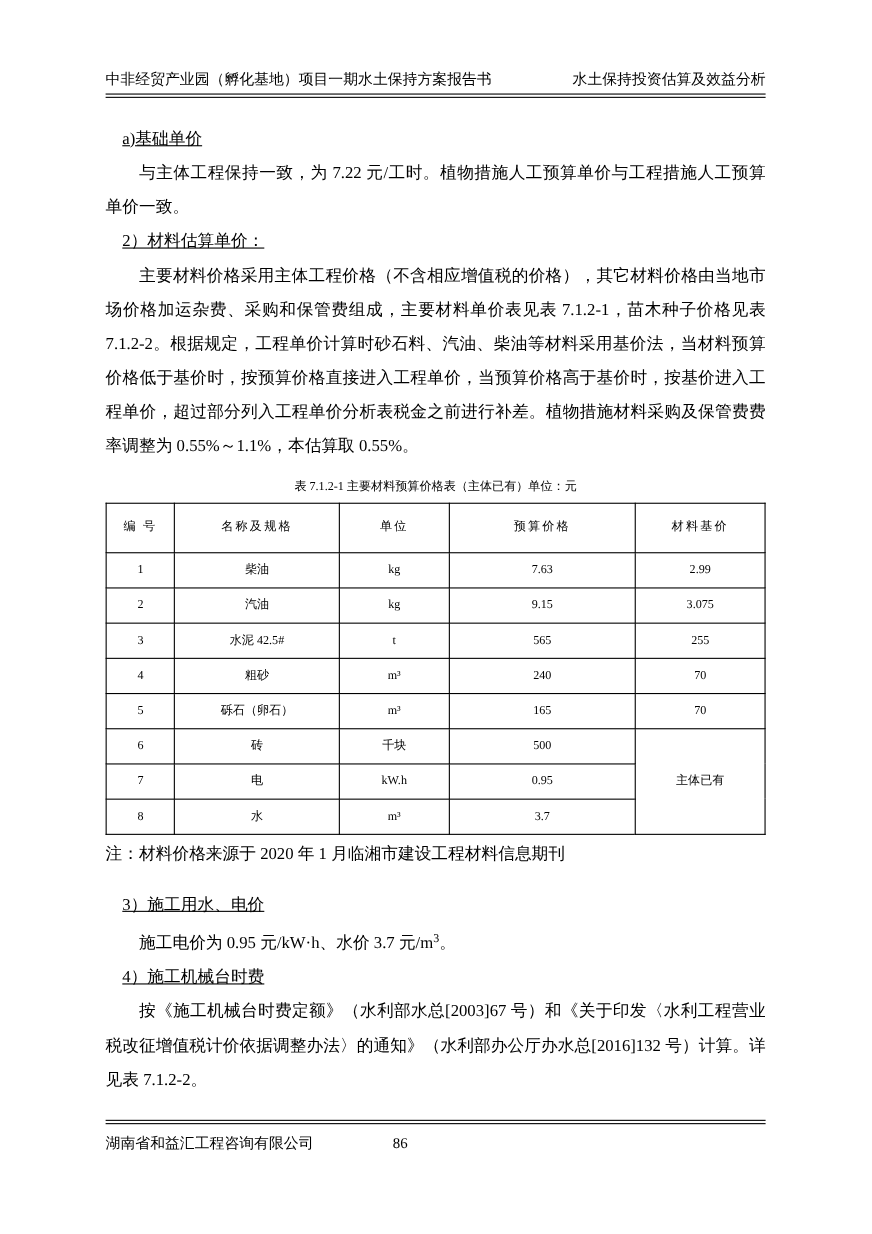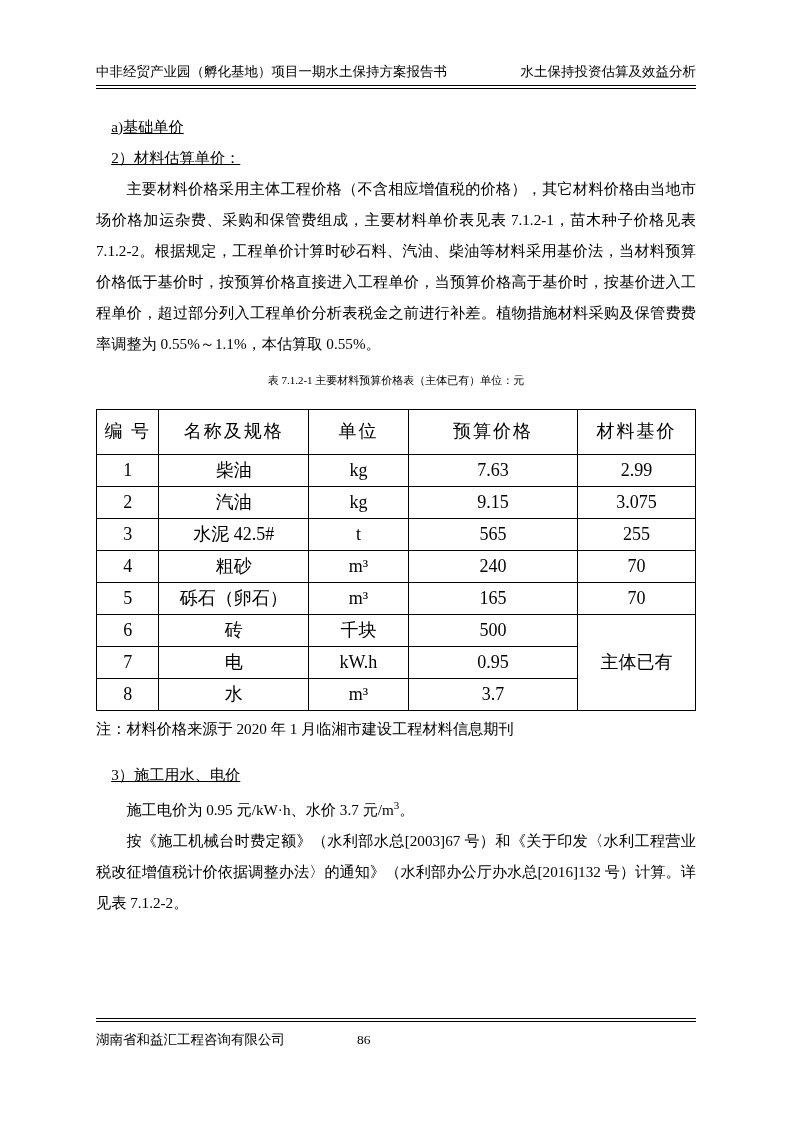--- a/index.html
+++ b/index.html
@@ -64,22 +64,22 @@
   
   .table-caption {
     text-align: center;
     font-size: 11px;
     line-height: 30px;
     margin-top: 6px;
   }
   table.mat {
     border-collapse: collapse;
     width: 100%;
-    margin: 14px 0 0 0;
-    font-size: 18px;
+    margin: 0 0 0 0;
+    font-size: 11px;
   }
   table.mat th, table.mat td {
     border: 1px solid #000;
     text-align: center;
     vertical-align: middle;
     padding: 0;
     height: 26px;
   }
   table.mat th {
     font-weight: normal;
@@ -138,20 +138,21 @@
     <div class="header">
       <span class="header-left">中非经贸产业园（孵化基地）项目一期水土保持方案报告书</span>
       <span class="header-right">水土保持投资估算及效益分析</span>
     </div>
     <hr class="header-rule">
     <hr class="header-rule second">
 
     <div class="body">
 
       <p class="para lvl1">a)基础单价</p>
+      <p class="para lvl2">与主体工程保持一致，为 7.22 元/工时。植物措施人工预算单价与工程措施人工预算单价一致。</p>
       <p class="para lvl1">2）材料估算单价：</p>
       <p class="para lvl2">主要材料价格采用主体工程价格（不含相应增值税的价格），其它材料价格由当地市场价格加运杂费、采购和保管费组成，主要材料单价表见表 7.1.2-1，苗木种子价格见表 7.1.2-2。根据规定，工程单价计算时砂石料、汽油、柴油等材料采用基价法，当材料预算价格低于基价时，按预算价格直接进入工程单价，当预算价格高于基价时，按基价进入工程单价，超过部分列入工程单价分析表税金之前进行补差。植物措施材料采购及保管费费率调整为 0.55%～1.1%，本估算取 0.55%。</p>
 
       <div class="table-caption">表 7.1.2-1 主要材料预算价格表（主体已有）单位：元</div>
 
       <table class="mat">
         <thead>
           <tr>
             <th class="col-no">编 号</th>
             <th class="col-name">名称及规格</th>
@@ -216,20 +217,21 @@
             <td class="col-price">3.7</td>
           </tr>
         </tbody>
       </table>
 
       <p class="note">注：材料价格来源于 2020 年 1 月临湘市建设工程材料信息期刊</p>
 
       <p class="para lvl1">3）施工用水、电价</p>
       <p class="para lvl2"><span>施工电价为 0.95 元/kW·h、水价 3.7 元/m</span><sup class="sup">3</sup><span>。</span></p>
 
+      <p class="para lvl1">4）施工机械台时费</p>
       <p class="para lvl2">按《施工机械台时费定额》（水利部水总[2003]67 号）和《关于印发〈水利工程营业税改征增值税计价依据调整办法〉的通知》（水利部办公厅办水总[2016]132 号）计算。详见表 7.1.2-2。</p>
 
     </div>
   </div>
 
   <div class="footer">
     <hr class="footer-rule">
     <hr class="footer-rule second">
     <div class="footer-row">
       <span class="footer-company">湖南省和益汇工程咨询有限公司</span>

